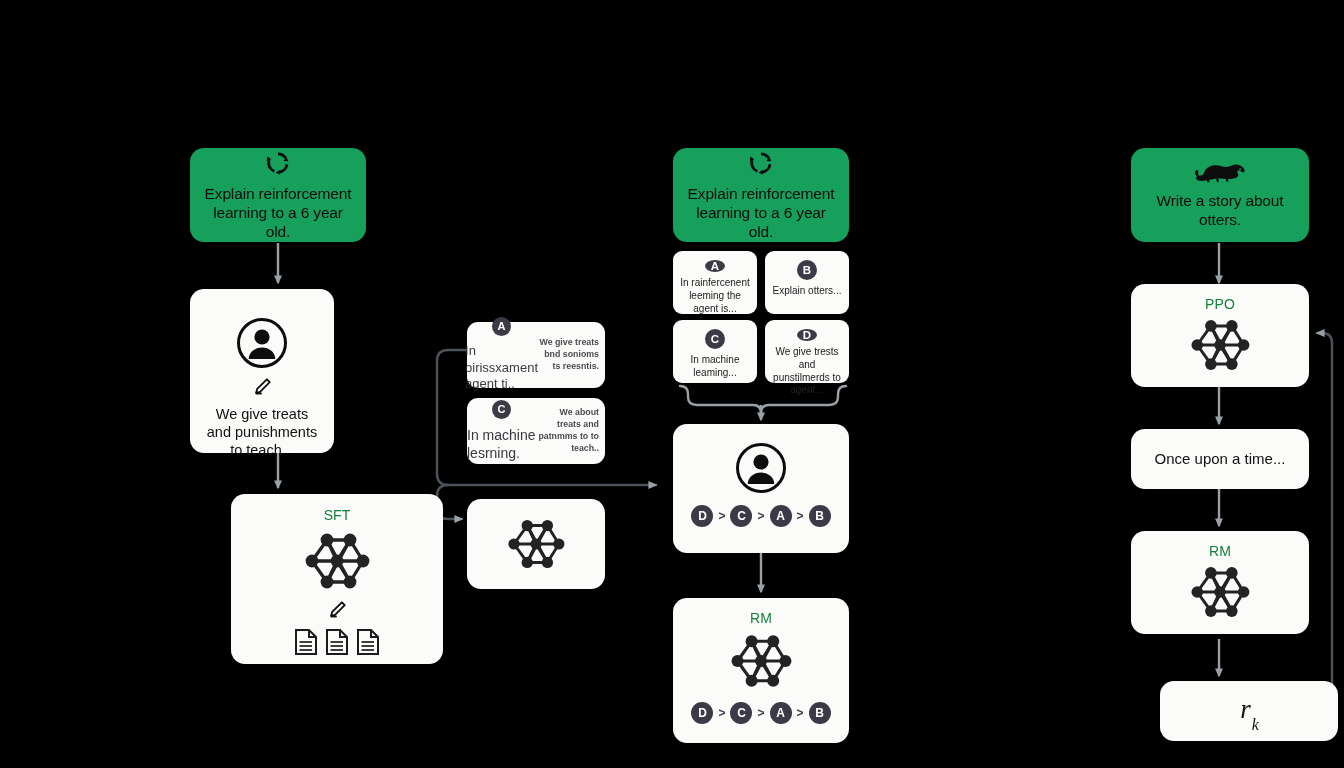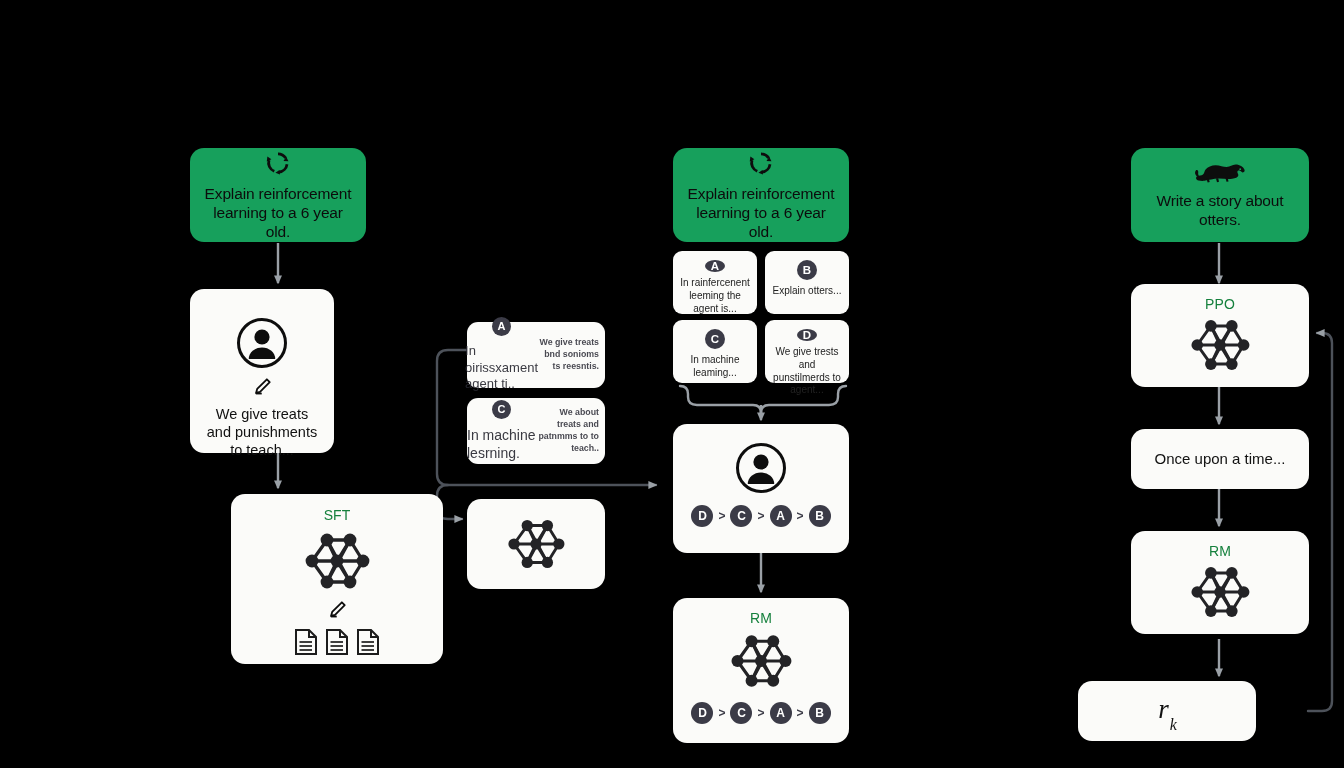--- a/index.html
+++ b/index.html
@@ -516,19 +516,19 @@
           <circle cx="29" cy="54" r="6.4"></circle>
           <circle cx="39" cy="33" r="6.4"></circle>
           <circle cx="52" cy="12" r="6.4"></circle>
           <circle cx="52" cy="54" r="6.4"></circle>
           <circle cx="65" cy="33" r="6.4"></circle>
         </g>
       </svg>
     </span>
   </div>
 
-  <div class="box" style="left:1078px; top:681px; width:178px; height:60px;">
+  <div class="box" style="left:1160px; top:681px; width:178px; height:60px;">
     <span class="math-r">
       <span>r</span><span class="math-sub">k</span>
     </span>
   </div>
 
 </div>
 
 </body></html>

